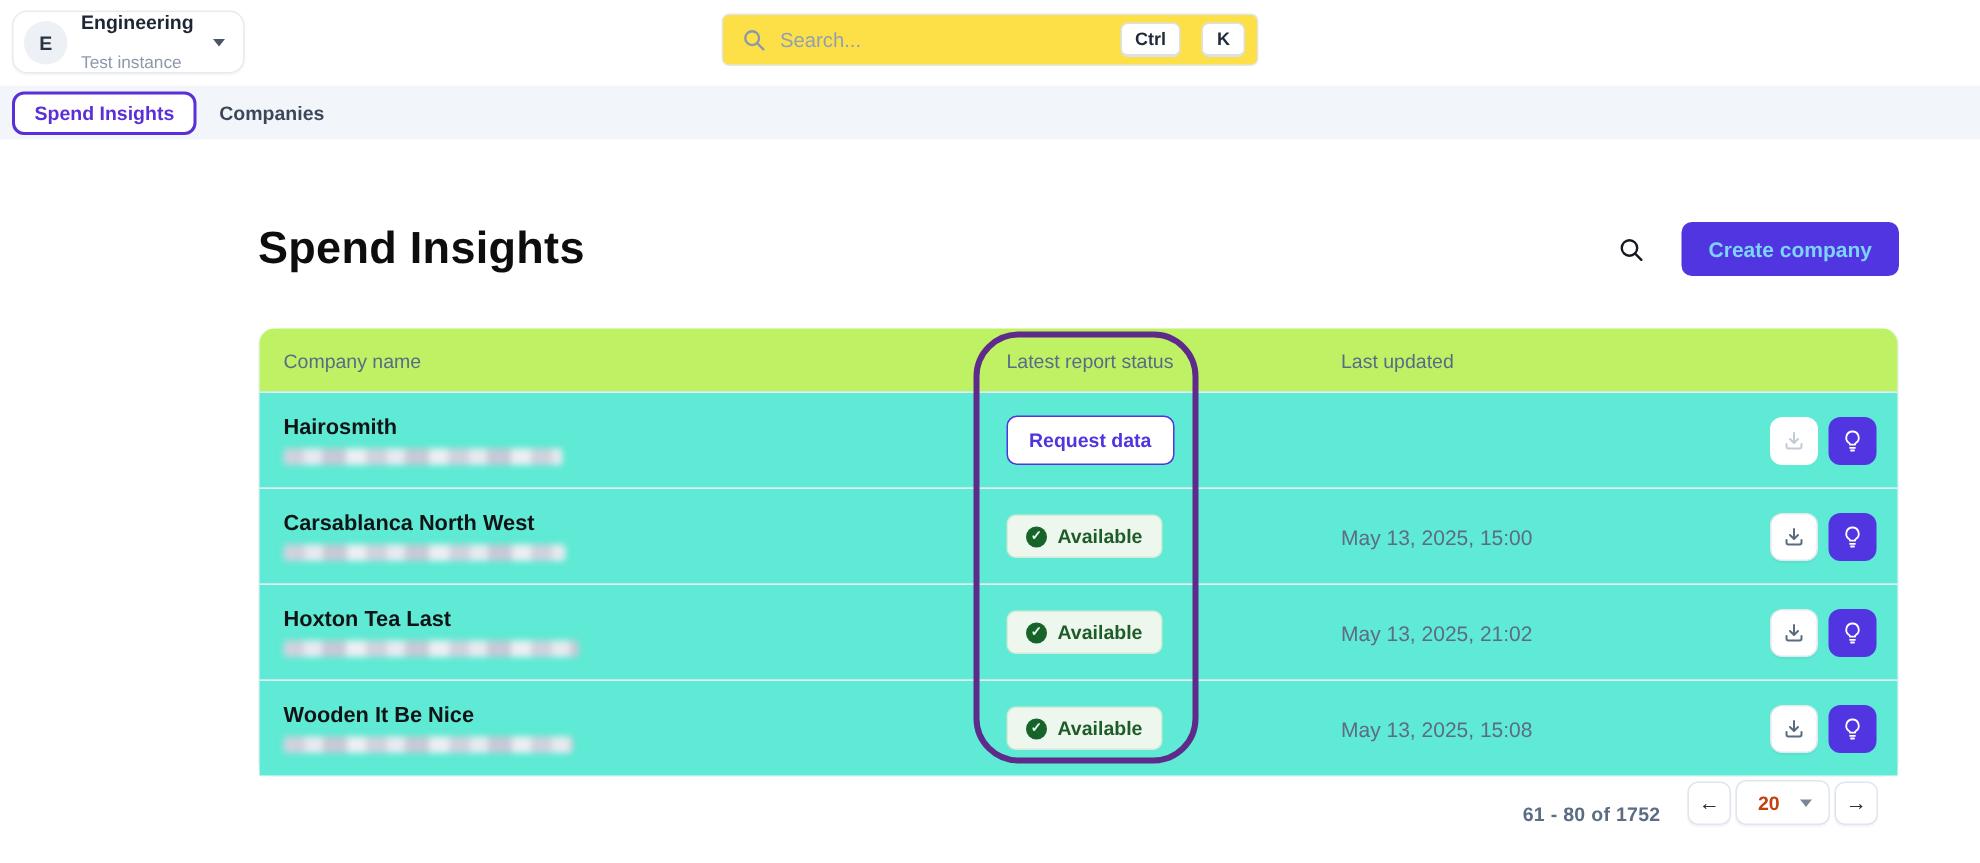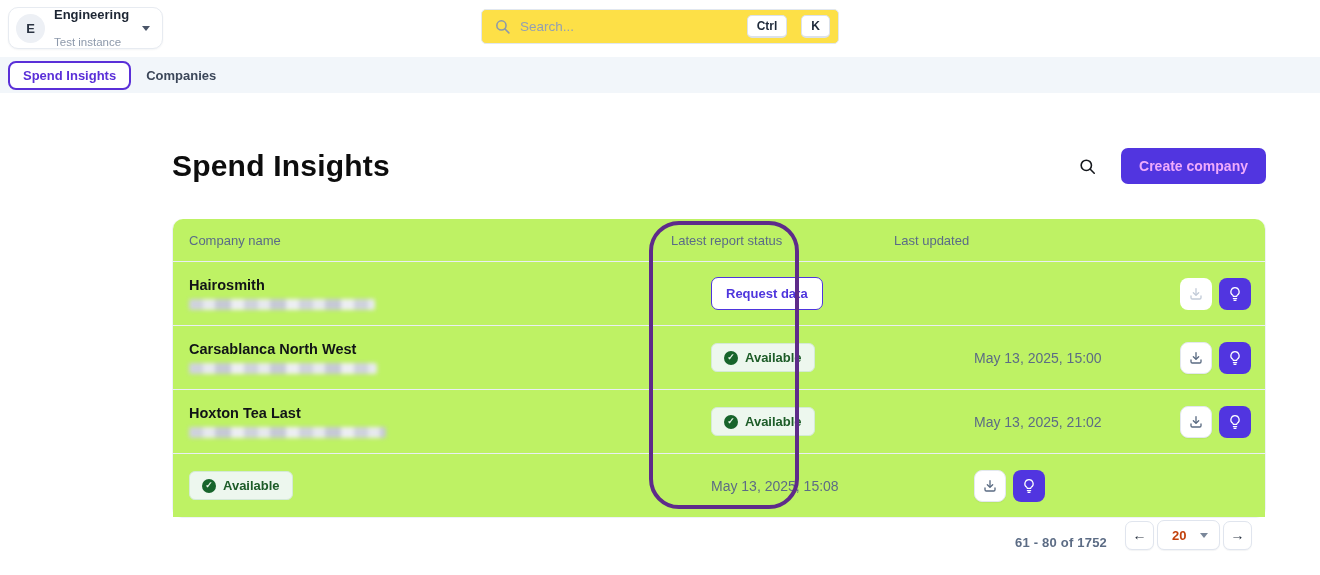--- a/index.html
+++ b/index.html
@@ -33,31 +33,31 @@
   .nav-pill { background:#fff; border:2px solid #5a2fd8; color:#5a2fd8; font-weight:bold;
     font-size:13px; padding:6px 13px; border-radius:8px; cursor:pointer; line-height:1; }
   .nav-item { color:#3c4759; font-weight:bold; font-size:13px; cursor:pointer; }
 
   
   .main { width:1094px; margin-left:172px; }
   .head-row { margin-top:55px; display:flex; align-items:center; }
   .page-title { font-size:30px; font-weight:bold; color:#0d0d0d; letter-spacing:.2px; }
   .head-actions { margin-left:auto; display:flex; align-items:center; gap:24px; }
   .icon-btn-plain { background:none; border:none; cursor:pointer; display:flex; padding:0; color:#15181d; }
-  .create-btn { background:#5135e0; color:#f0abfc; border:none; border-radius:7px; font-weight:bold;
+  .create-btn { background:#5135e0; color:#7dd3fc; border:none; border-radius:7px; font-weight:bold;
     font-size:14px; padding:10px 18px; cursor:pointer; font-family:inherit; }
 
   
   .table-wrap { position:relative; margin-top:35px; border-radius:10px; border:1px solid #eef2f7;
     border-top:none; overflow:visible; }
   .thead { display:grid; grid-template-columns:482px 223px 1fr auto; align-items:center;
     height:42px; background:#bef264; border-radius:10px 10px 0 0; padding:0 14px 0 16px; }
   .th { font-size:13px; color:#5a6b87; }
   .trow { display:grid; grid-template-columns:482px 223px 1fr auto; align-items:center;
-    height:64px; background:#bef264; border-top:1px solid #e9eef5; padding:0 14px 0 16px;gap:40px; }
+    height:64px; background:#5eead4; border-top:1px solid #e9eef5; padding:0 14px 0 16px; }
   .trow:first-of-type { border-top:none; }
   .cname { font-size:14.5px; font-weight:bold; color:#111417; }
   .redacted { height:11px; margin-top:6px; border-radius:2px; filter:blur(2px);
     background:repeating-linear-gradient(90deg,#cfd2dd 0 14px,#e7e9ef 14px 26px,#c6c9d6 26px 42px,#edeef3 42px 55px); }
   .request-btn { background:#fff; border:1.5px solid #4e35dd; color:#4e35dd; font-weight:bold;
     font-size:13px; padding:8px 14px; border-radius:7px; cursor:pointer; font-family:inherit; }
   .badge { display:inline-flex; align-items:center; gap:7px; background:#edf7ee; border:1px solid #d4ead6;
     color:#1d5c28; font-weight:bold; font-size:13px; padding:6px 12px; border-radius:6px; }
   .check-ic { width:14px; height:14px; border-radius:50%; background:#17642b; color:#edf7ee;
     font-size:9px; font-weight:bold; display:flex; align-items:center; justify-content:center; line-height:1; }
@@ -223,20 +223,24 @@
               <path d="M12 2.5a6.2 6.2 0 0 1 3.4 11.4c-.6.4-.9 1.1-.9 1.8h-5c0-.7-.3-1.4-.9-1.8A6.2 6.2 0 0 1 12 2.5z"></path>
               <path d="M9.5 18.8h5"></path>
               <path d="M10.5 21.5h3"></path>
             </svg>
         </button>
       </div>
     </div>
 
     <div class="trow">
       <div>
+        <div class="cname">Wooden It Be Nice</div>
+        <div class="redacted" style="width:193px"></div>
+      </div>
+      <div>
         <span class="badge">
           <span class="check-ic">✓</span>
           <span>Available</span>
         </span>
       </div>
       <div class="updated">May 13, 2025, 15:08</div>
       <div class="actions">
         <button class="dl-btn">
           <svg width="16" height="16" viewBox="0 0 24 24" fill="none" stroke="currentColor" stroke-width="2" stroke-linecap="round" stroke-linejoin="round">
               <path d="M12 4v9"></path>

